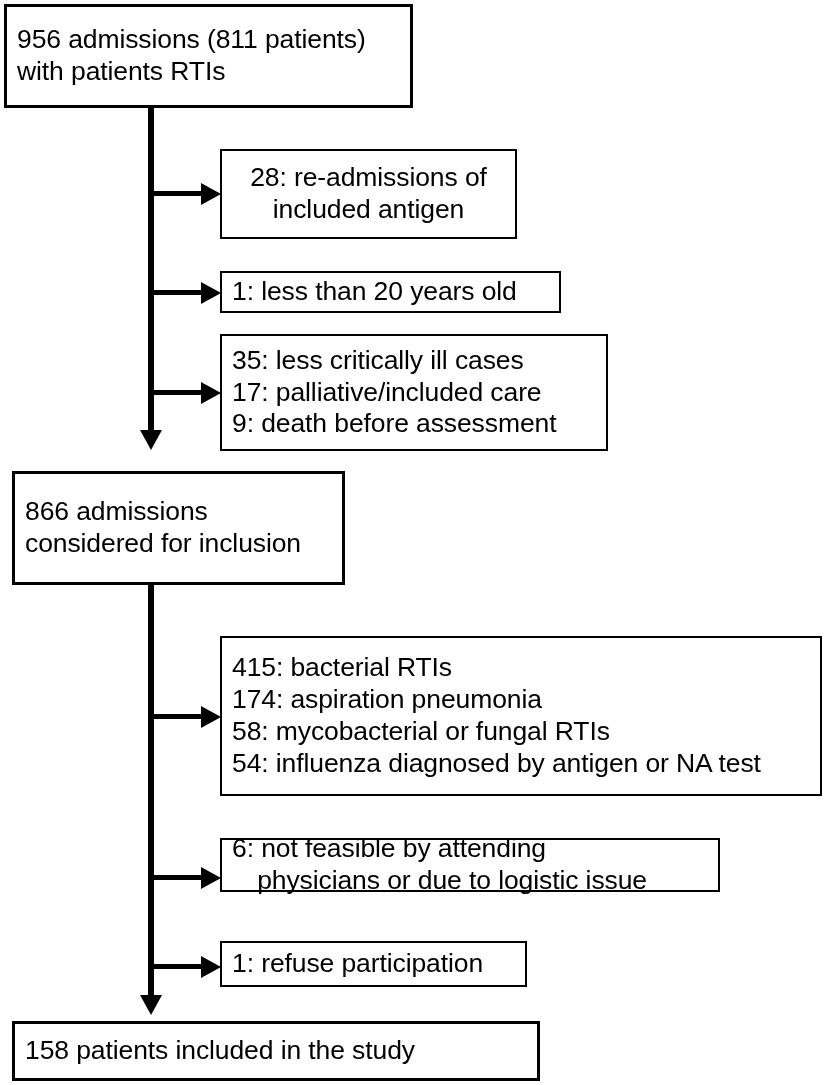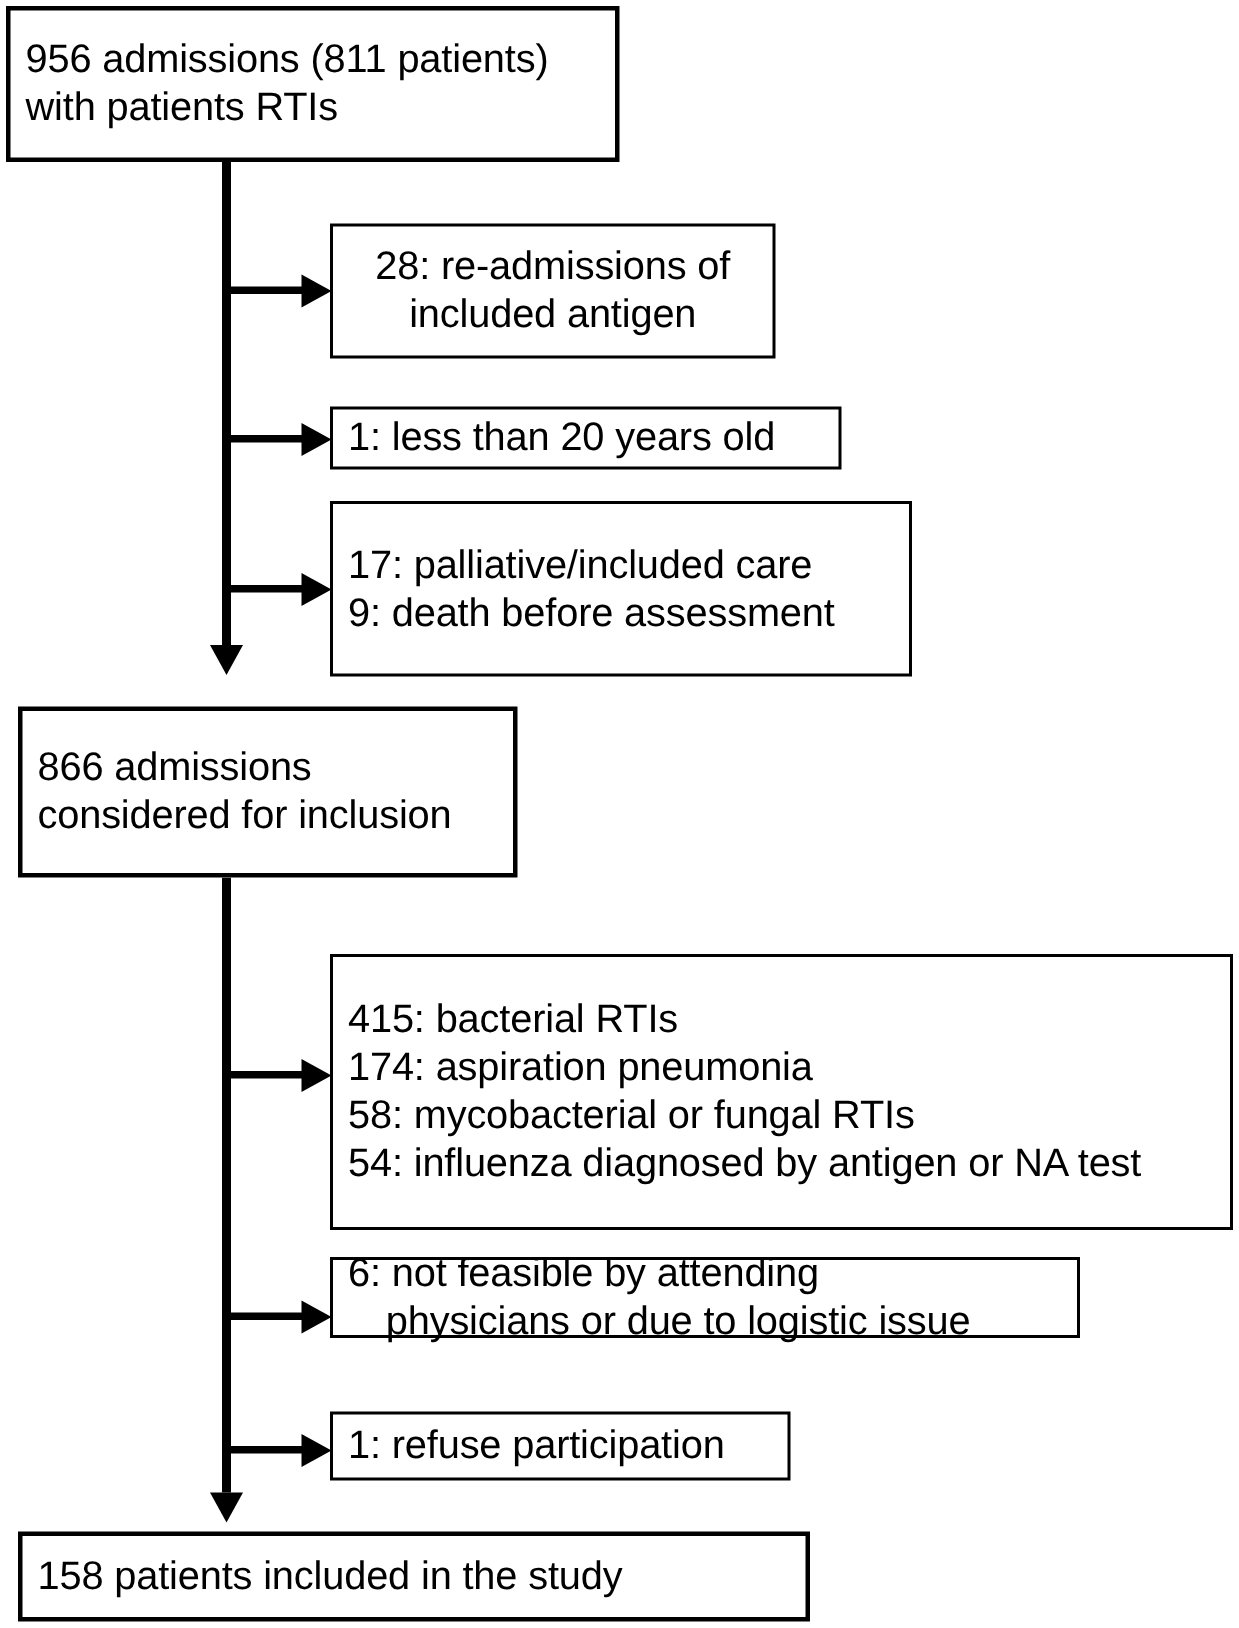--- a/index.html
+++ b/index.html
@@ -111,33 +111,34 @@
   </div>
 
   <div class="node thin align-left" style="left:220px; top:271px; width:341px; height:42px;">
     <div class="inner">
       <span class="line">1: less than 20 years old</span>
     </div>
   </div>
 
   <div class="node thin align-left" style="left:220px; top:334px; width:388px; height:117px;">
     <div class="inner">
+      <span class="line">35: less critically ill cases</span>
       <span class="line">17: palliative/included care</span>
       <span class="line">9: death before assessment</span>
     </div>
   </div>
 
   <div class="node align-left" style="left:12px; top:471px; width:333px; height:114px;">
     <div class="inner">
       <span class="line">866 admissions</span>
       <span class="line">considered for inclusion</span>
     </div>
   </div>
 
-  <div class="node thin align-left" style="left:220px; top:636px; width:602px; height:184px;">
+  <div class="node thin align-left" style="left:220px; top:636px; width:602px; height:160px;">
     <div class="inner">
       <span class="line">415: bacterial RTIs</span>
       <span class="line">174: aspiration pneumonia</span>
       <span class="line">58: mycobacterial or fungal RTIs</span>
       <span class="line">54: influenza diagnosed by antigen or NA test</span>
     </div>
   </div>
 
   <div class="node thin align-left" style="left:220px; top:838px; width:500px; height:54px;">
     <div class="inner">

